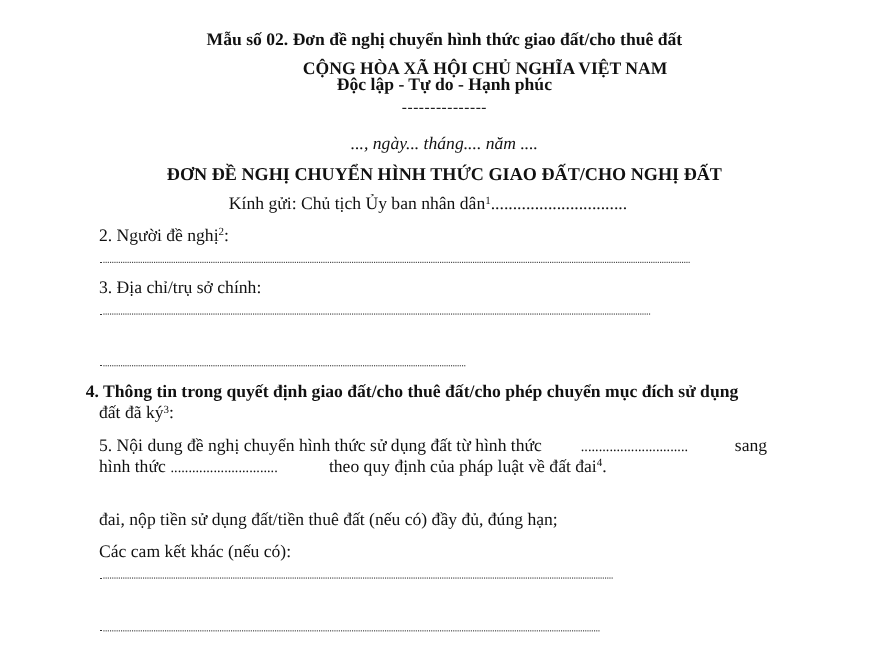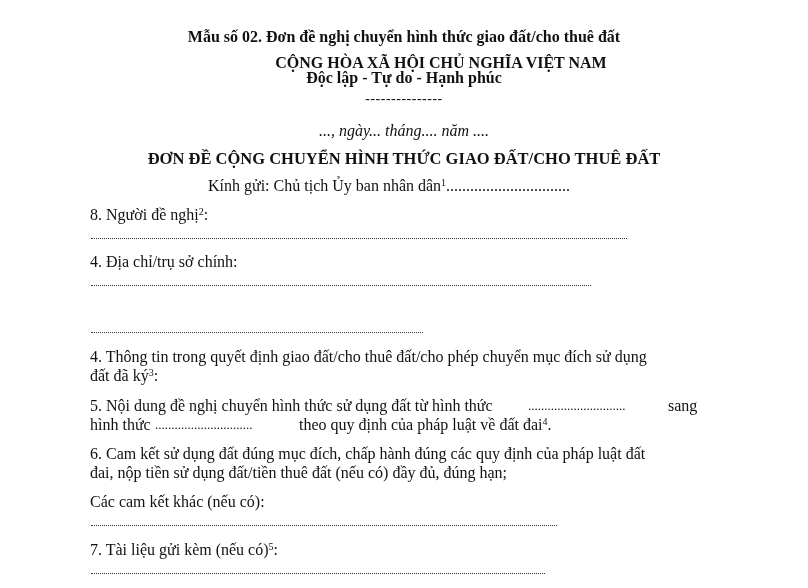--- a/index.html
+++ b/index.html
@@ -17,57 +17,53 @@
 <body>
 
 <div class="page">
 
   <div class="ln center bold" style="top:27px;">Mẫu số 02. Đơn đề nghị chuyển hình thức giao đất/cho thuê đất</div>
   <div class="ln center bold" style="top:53px;padding-left:37px;">CỘNG HÒA XÃ HỘI CHỦ NGHĨA VIỆT NAM</div>
   <div class="ln center bold" style="top:68px;">Độc lập - Tự do - Hạnh phúc</div>
   <div class="ln center" style="top:89px; font-size:14px; letter-spacing:0.5px;">---------------</div>
 
   <div class="ln center ital" style="top:121px;">..., ngày... tháng.... năm ....</div>
-  <div class="ln center bold" style="top:149px; font-size:16.5px;">ĐƠN ĐỀ CỘNG CHUYỂN HÌNH THỨC GIAO ĐẤT/CHO THUÊ ĐẤT</div>
+  <div class="ln center bold" style="top:149px; font-size:16.5px;">ĐƠN ĐỀ NGHỊ CHUYỂN HÌNH THỨC GIAO ĐẤT/CHO NGHỊ ĐẤT</div>
 
   <div class="ln" style="top:176px; left:208px;">
     <span>Kính gửi: Chủ tịch Ủy ban nhân dân</span><sup>1</sup><span>...............................</span>
   </div>
 
   <div class="ln" style="top:205px; left:90px;">
-    <span>8. Người đề nghị</span><sup>2</sup><span>:</span>
+    <span>2. Người đề nghị</span><sup>2</sup><span>:</span>
   </div>
   <div class="dots" style="top:238px; left:91px; width:536px;"></div>
 
-  <div class="ln" style="top:252px; left:90px;">4. Địa chỉ/trụ sở chính:</div>
+  <div class="ln" style="top:252px; left:90px;">3. Địa chỉ/trụ sở chính:</div>
 
   <div class="dots" style="top:285px; left:91px; width:500px;"></div>
 
   <div class="dots" style="top:332px; left:91px; width:332px;"></div>
 
-  <div class="ln" style="top:347px; left:90px;">4. Thông tin trong quyết định giao đất/cho thuê đất/cho phép chuyển mục đích sử dụng</div>
+  <div class="ln" style="top:347px; left:78px;font-weight:bold;">4. Thông tin trong quyết định giao đất/cho thuê đất/cho phép chuyển mục đích sử dụng</div>
   <div class="ln" style="top:366px; left:90px;">
     <span>đất đã ký</span><sup>3</sup><span>:</span>
   </div>
 
   <div class="ln" style="top:396px; left:90px;">
     <span>5. Nội dung đề nghị chuyển hình thức sử dụng đất từ hình thức</span>
   </div>
   <div class="ln" style="top:396px; left:528px; font-size:13px;">..............................</div>
   <div class="ln" style="top:396px; left:668px;">sang</div>
   <div class="ln" style="top:415px; left:90px;">hình thức</div>
   <div class="ln" style="top:415px; left:155px; font-size:13px;">..............................</div>
   <div class="ln" style="top:415px; left:299px;">
     <span>theo quy định của pháp luật về đất đai</span><sup>4</sup><span>.</span>
   </div>
 
-  <div class="ln" style="top:444px; left:90px;">6. Cam kết sử dụng đất đúng mục đích, chấp hành đúng các quy định của pháp luật đất</div>
   <div class="ln" style="top:492px; left:90px;">Các cam kết khác (nếu có):</div>
 
   <div class="ln" style="top:463px; left:90px;">đai, nộp tiền sử dụng đất/tiền thuê đất (nếu có) đầy đủ, đúng hạn;</div>
   <div class="dots" style="top:525px; left:91px; width:466px;"></div>
 
-  <div class="ln" style="top:540px; left:90px;">
-    <span>7. Tài liệu gửi kèm (nếu có)</span><sup>5</sup><span>:</span>
-  </div>
   <div class="dots" style="top:573px; left:91px; width:454px;"></div>
 
 </div>
 
 </body></html>

